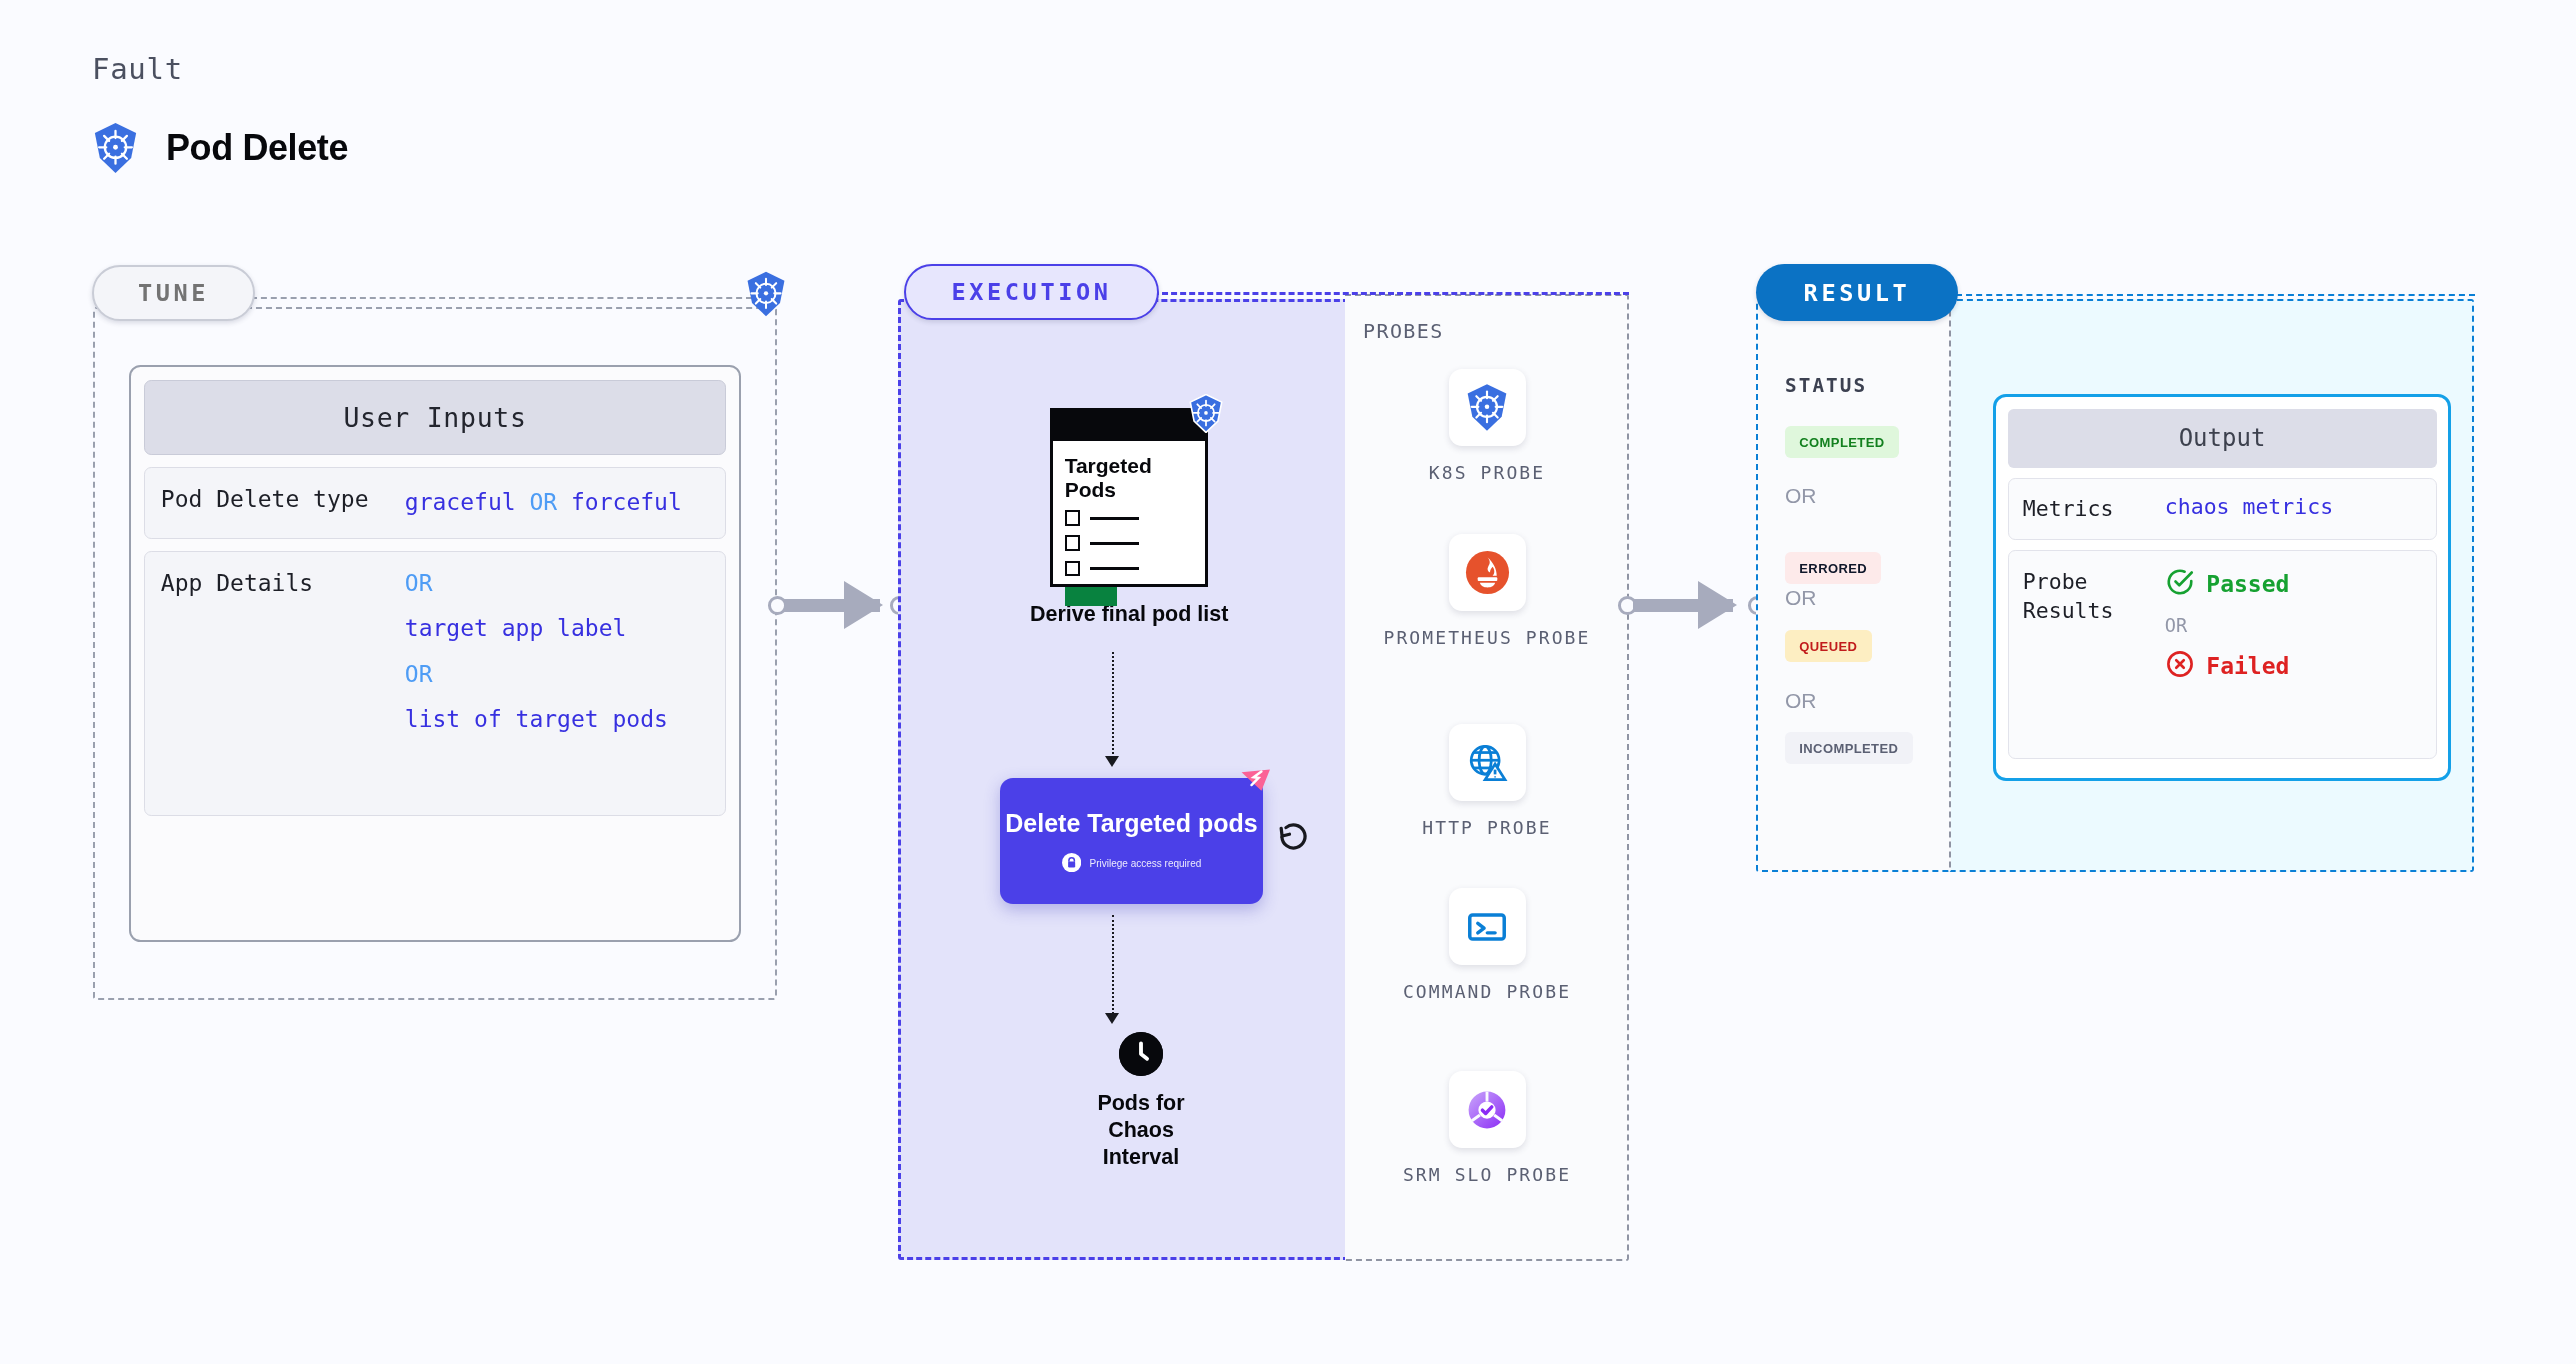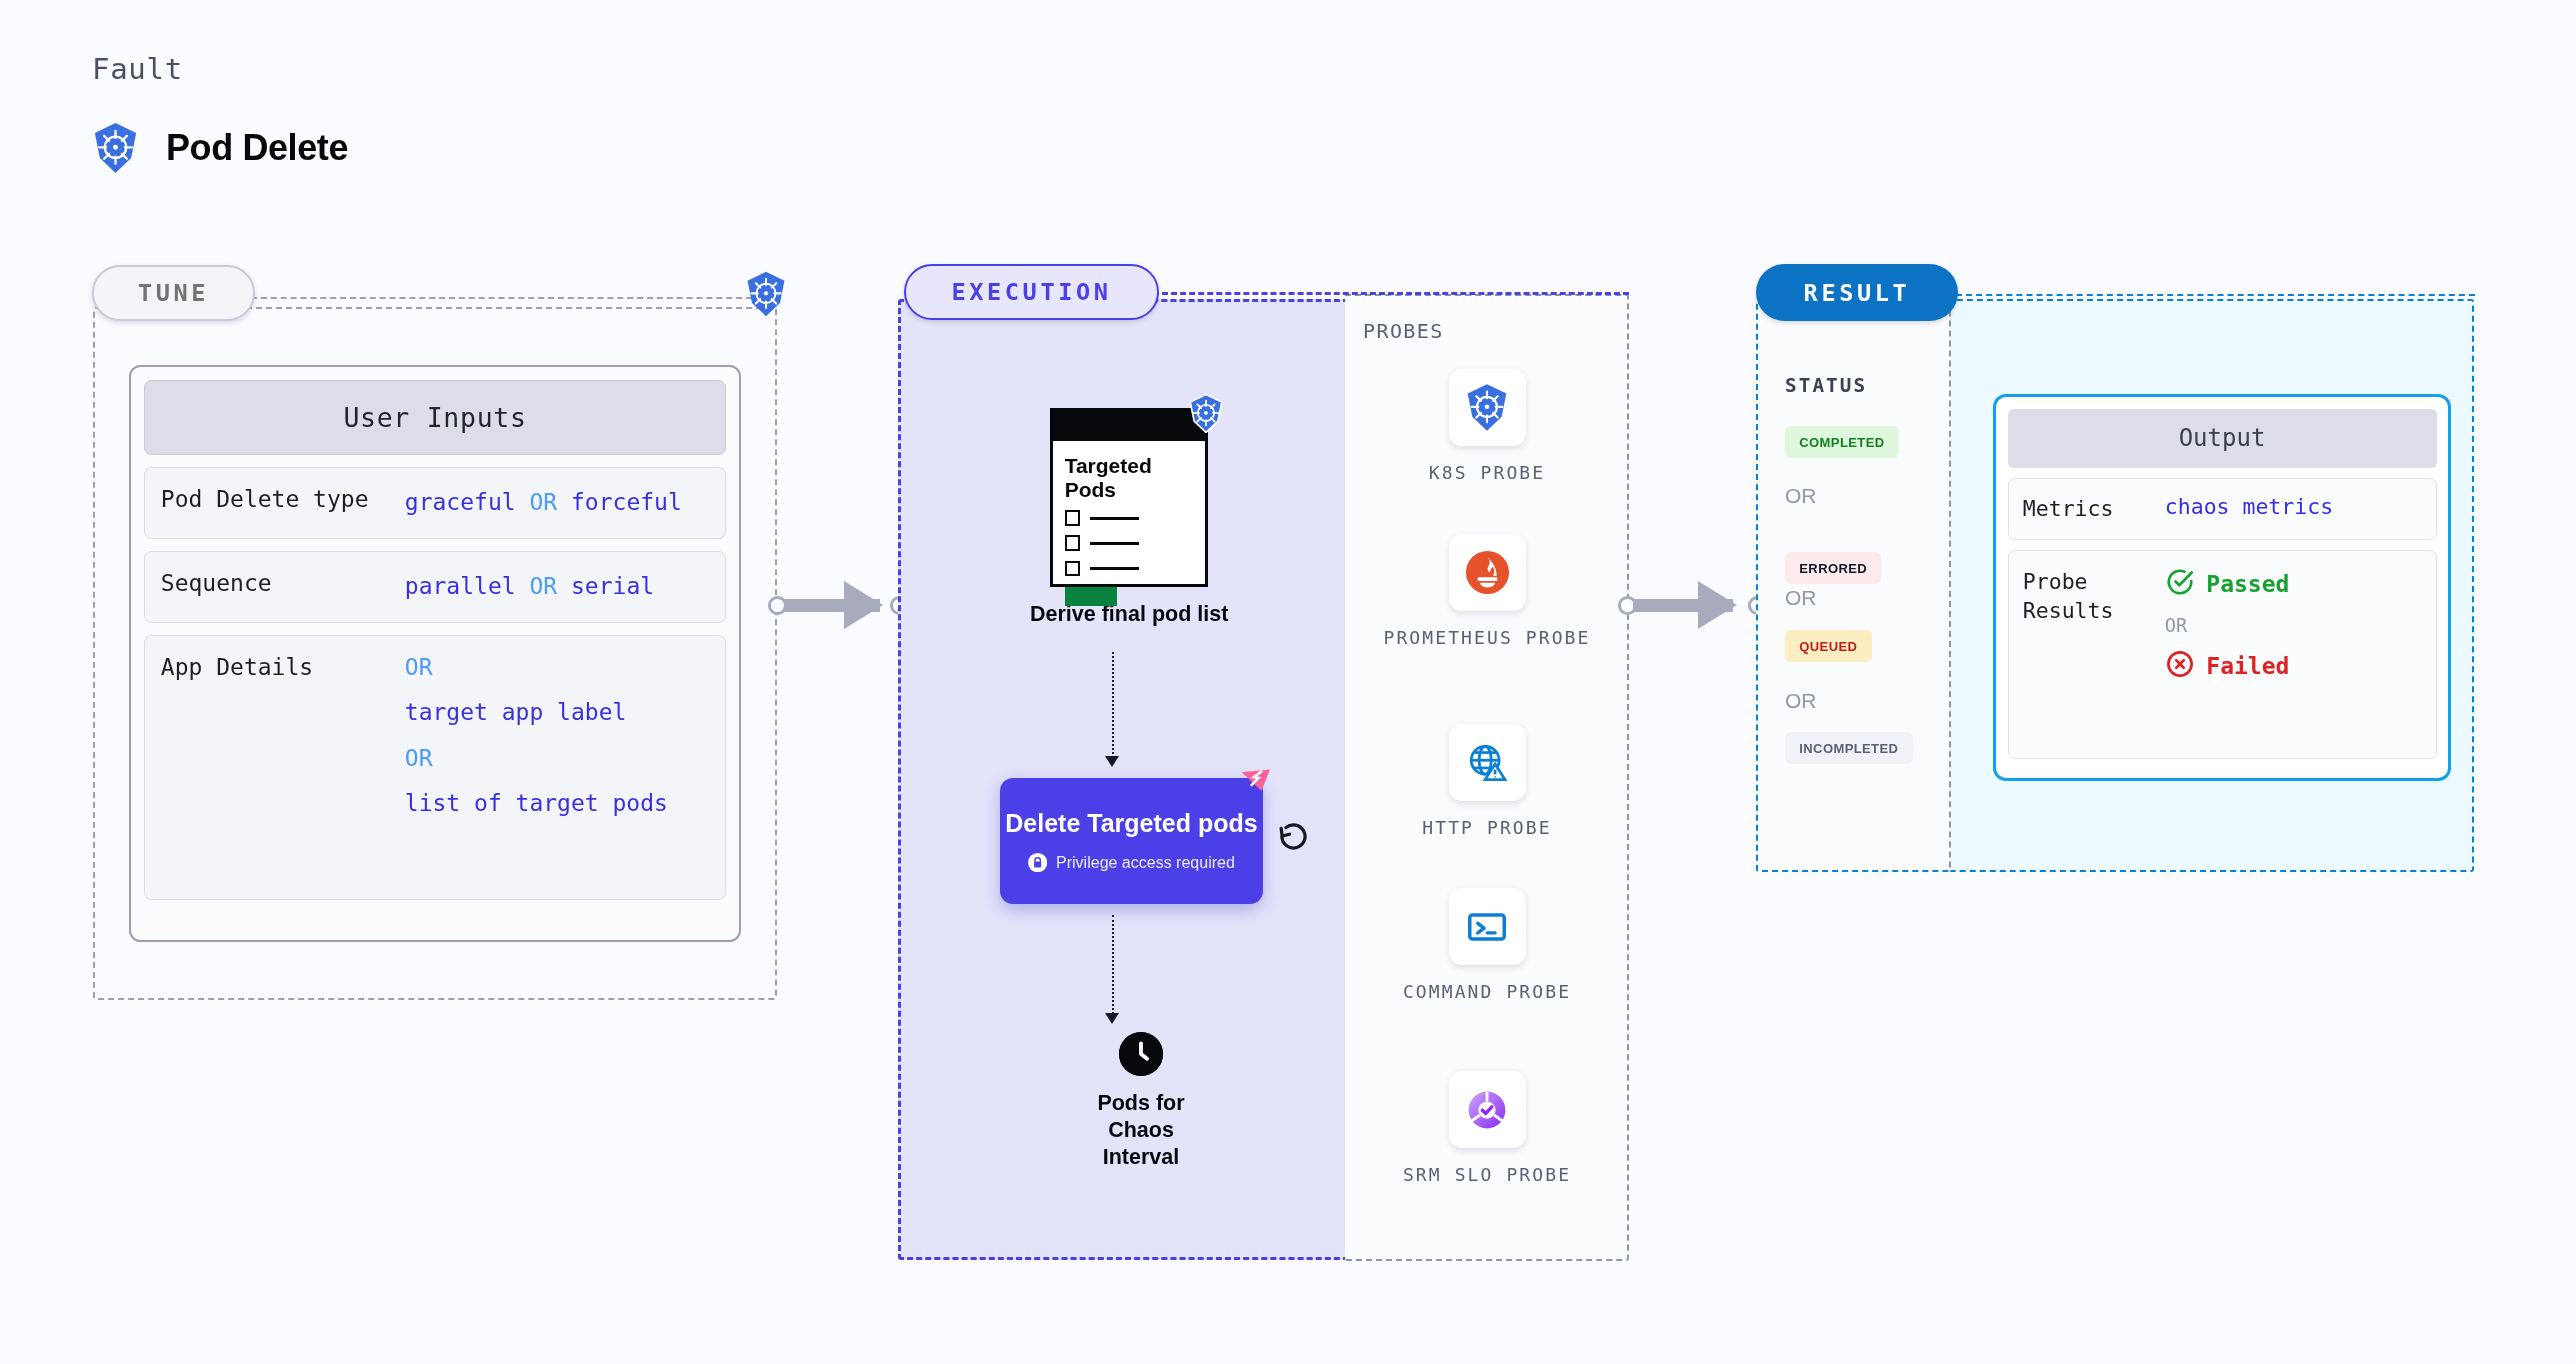--- a/index.html
+++ b/index.html
@@ -147,21 +147,21 @@
     width: 263px; height: 126px;
     background: #4b40e8; border-radius: 13px;
     display: flex; flex-direction: column; align-items: center; justify-content: center;
     box-shadow: 0 5.7px 15.8px rgba(60,55,190,.30);
   }
   .delete-title {
     color: #fff; font-size: 25px; font-weight: bold;
     text-align: center; line-height: 1.2;
   }
   .priv-row { display: flex; align-items: center; gap: 8.6px; margin-top: 14.3px; }
-  .priv-text { color: #eceafd; font-size: 16px; }
+  .priv-text { color: #eceafd; font-size: 10px; }
   .litmus-badge { position: absolute; right: -8.6px; top: -10px; }
   .loop-icon { position: absolute; left: 1275px; top: 817px; }
 
   .clock-node { position: absolute; left: 1080px; top: 1032px; }
   .clock-circle {
     width: 44px; height: 44px; border-radius: 50%;
     background: #07080c; position: relative; margin: 0 auto;
   }
 
   
@@ -302,28 +302,20 @@
 
     <div class="input-row">
       <span class="k">Pod Delete type</span>
       <span>
         <span class="v">graceful</span>
         <span class="or-blue">OR</span>
         <span class="v">forceful</span>
       </span>
     </div>
 
-    <div class="input-row">
-      <span class="k">Sequence</span>
-      <span>
-        <span class="v">parallel</span>
-        <span class="or-blue">OR</span>
-        <span class="v">serial</span>
-      </span>
-    </div>
 
     <div class="input-row" style="height:265px;align-items:flex-start;">
       <span class="k">App Details</span>
       <span class="vstack">
         <div class="or-blue">OR</div>
         <div class="v">target app label</div>
         <div class="or-blue">OR</div>
         <div class="v">list of target pods</div>
       </span>
     </div>

